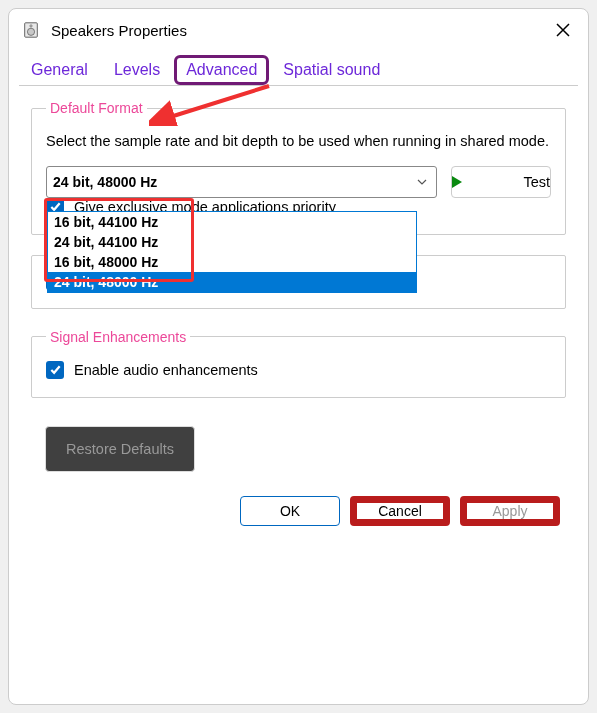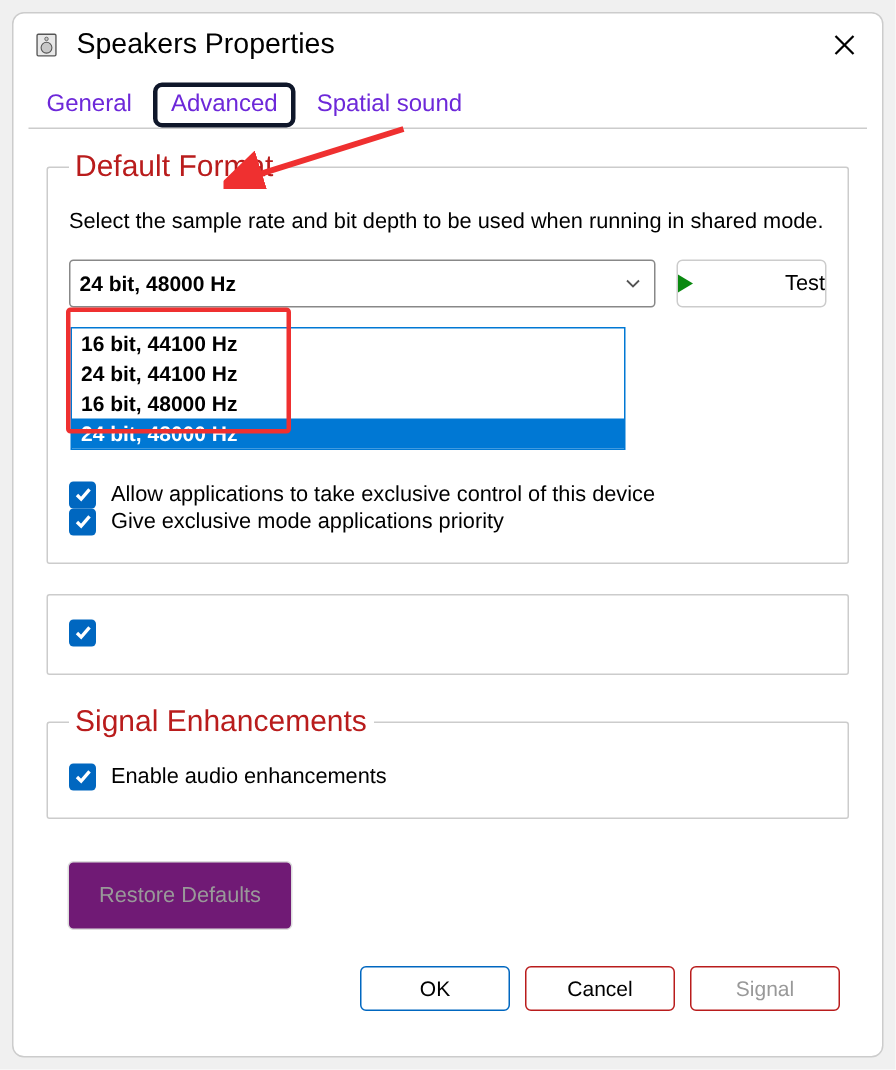--- a/index.html
+++ b/index.html
@@ -1,56 +1,56 @@
 <!DOCTYPE html>
 <html><head>
   <meta charset="utf-8">
   <style>
     * { margin: 0; padding: 0; box-sizing: border-box; font-family: "Segoe UI", Arial, sans-serif; }
     body { background: #f0f0f0; padding: 8px; }
     .window { width: 581px; height: 697px; background: #fff; position: relative; border-radius: 8px; border: 1px solid #ccc; overflow: visible; }
     .titlebar { display: flex; align-items: center; padding: 8px 12px; }
     .titlebar-icon { width: 20px; height: 20px; margin-right: 10px; display: flex; align-items: center; justify-content: center; }
     .titlebar-icon svg { width: 18px; height: 18px; }
-    .title-text { font-size: 19px; color: #000; flex: 1; }
+    .title-text { font-size: 15px; color: #000; flex: 1; }
     .close-btn { width: 26px; height: 26px; display: flex; align-items: center; justify-content: center; cursor: pointer; }
     .close-btn svg { width: 16px; height: 16px; stroke: #000; stroke-width: 1.5; fill: none; }
 
     .tabs { display: flex; padding: 4px 10px 0 10px; gap: 2px; align-items: center; position: relative; }
     .tab { padding: 6px 12px; font-size: 16px; color: #6d28d9; cursor: pointer; border-radius: 4px; }
-    .tab-highlight { border: 3px solid #0f172a; border-radius: 6px; padding: 3px 9px; }
+    .tab-highlight { border: 3px solid #701a75; border-radius: 6px; padding: 3px 9px; }
     .tabline { height: 1px; background: #ccc; margin: 0 10px; }
 
     .content { padding: 14px 22px 6px 22px; position: relative; }
     fieldset { border: 1px solid #ccc; border-radius: 2px; padding: 16px 14px 18px 14px; margin-bottom: 20px; }
-    legend { font-size: 20px; color: #b91c1c; padding: 0 4px; }
+    legend { font-size: 14px; color: #ec4899; padding: 0 4px; }
     .desc { font-size: 14.5px; color: #000; margin-bottom: 14px; line-height: 1.35; }
 
     .row { display: flex; gap: 14px; align-items: center; position: relative; }
     .dropdown { flex: 1; height: 32px; border: 1px solid #888; border-radius: 3px; display: flex; align-items: center; justify-content: space-between; padding: 0 8px 0 6px; font-size: 14px; cursor: pointer; background: #fff; position: relative; font-weight: bold; }
     .chev { width: 12px; height: 12px; }
     .test-btn { width: 100px; height: 32px; border: 1px solid #ccc; border-radius: 4px; background: #fff; display: flex; gap: 23px; align-items: center; justify-content: space-between; font-size: 14.5px; cursor: pointer; }
     .play-icon { width: 0; height: 0; border-left: 10px solid #0a8910; border-top: 6px solid transparent; border-bottom: 6px solid transparent; }
 
     .options-list { position: absolute; top: 44px; left: 0; background: #fff; border: 1px solid #0078d4; width: 370px; z-index: 20; }
     .opt { padding: 2px 6px; font-size: 14px; cursor: pointer; }
     .opt.selected { background: #0078d4; color: #fff; }
     .opt-highlight-box { position: absolute; top: 31px; left: -3px; width: 150px; height: 84px; border: 3px solid #ef3030; border-radius: 3px; z-index: 22; pointer-events: none; }
 
     .check-row { display: flex; align-items: center; gap: 10px; font-size: 14.5px; margin-top: 0; }
     .check-row.first-after { margin-top: 116px; }
     .checkbox { width: 18px; height: 18px; border-radius: 3px; background: #0067c0; display: flex; align-items: center; justify-content: center; cursor: pointer; flex: 0 0 18px; }
     .checkbox svg { width: 13px; height: 13px; stroke: #fff; stroke-width: 2.4; fill: none; }
 
     .arrow-ann { position: absolute; z-index: 25; pointer-events: none; }
 
-    .restore-btn { width: 150px; height: 46px; border: 1px solid #ddd; border-radius: 4px; background: #701a75; color: #999; font-size: 14.5px; margin: 8px 1px 10px 14px; cursor: default; }
+    .restore-btn { width: 150px; height: 46px; border: 1px solid #ddd; border-radius: 4px; background: #404040; color: #999; font-size: 14.5px; margin: 8px 1px 10px 14px; cursor: default; }
 
     .footer { display: flex; gap: 10px; justify-content: flex-end; padding: 8px 28px 18px 10px; }
-    .footer button { width: 100px; height: 30px; border: 1px solid #b91c1c; border-radius: 4px; background: #fff; font-size: 14px; cursor: pointer; }
+    .footer button { width: 100px; height: 30px; border: 7px solid #b91c1c; border-radius: 4px; background: #fff; font-size: 14px; cursor: pointer; }
     .footer button.primary { border: 1.5px solid #0067c0; }
     .footer button.disabled { color: #999; cursor: default; }
   </style>
 </head>
 <body>
 
 <div class="window">
   <div class="titlebar">
     <span class="titlebar-icon">
       <svg viewBox="0 0 20 20">
@@ -62,20 +62,21 @@
     <span class="title-text">Speakers Properties</span>
     <div class="close-btn">
       <svg viewBox="0 0 16 16">
           <path d="M2 2 L14 14 M14 2 L2 14"></path>
         </svg>
     </div>
   </div>
 
   <div class="tabs">
     <div class="tab">General</div>
+    <div class="tab">Levels</div>
     <div class="tab tab-highlight">Advanced</div>
     <div class="tab">Spatial sound</div>
   </div>
   <div class="tabline"></div>
 
   <div class="content">
 
     <svg class="arrow-ann" style="left:140px; top:-6px;" width="130" height="46" viewBox="0 0 130 46">
       <defs>
           <marker id="ah" markerWidth="8" markerHeight="8" refX="2" refY="4" orient="auto">
@@ -102,28 +103,20 @@
             <div class="opt selected">24 bit, 48000 Hz</div>
           </div>
           <div class="opt-highlight-box"></div>
         </div>
         <button class="test-btn">
           <span class="play-icon"></span>
           <span>Test</span>
         </button>
       </div>
 
-      <div class="check-row first-after">
-        <div class="checkbox">
-            <svg viewBox="0 0 14 14">
-              <path d="M2.5 7.5 L5.5 10.5 L11.5 3.5"></path>
-            </svg>
-          </div>
-        <span>Allow applications to take exclusive control of this device</span>
-      </div>
       <div class="check-row">
         <div class="checkbox">
             <svg viewBox="0 0 14 14">
               <path d="M2.5 7.5 L5.5 10.5 L11.5 3.5"></path>
             </svg>
           </div>
         <span>Give exclusive mode applications priority</span>
       </div>
     </fieldset>
 
@@ -148,15 +141,15 @@
         <span>Enable audio enhancements</span>
       </div>
     </fieldset>
 
     <button class="restore-btn">Restore Defaults</button>
   </div>
 
   <div class="footer">
     <button class="primary">OK</button>
     <button>Cancel</button>
-    <button class="disabled">Signal</button>
+    <button class="disabled">Apply</button>
   </div>
 </div>
 
 </body></html>

